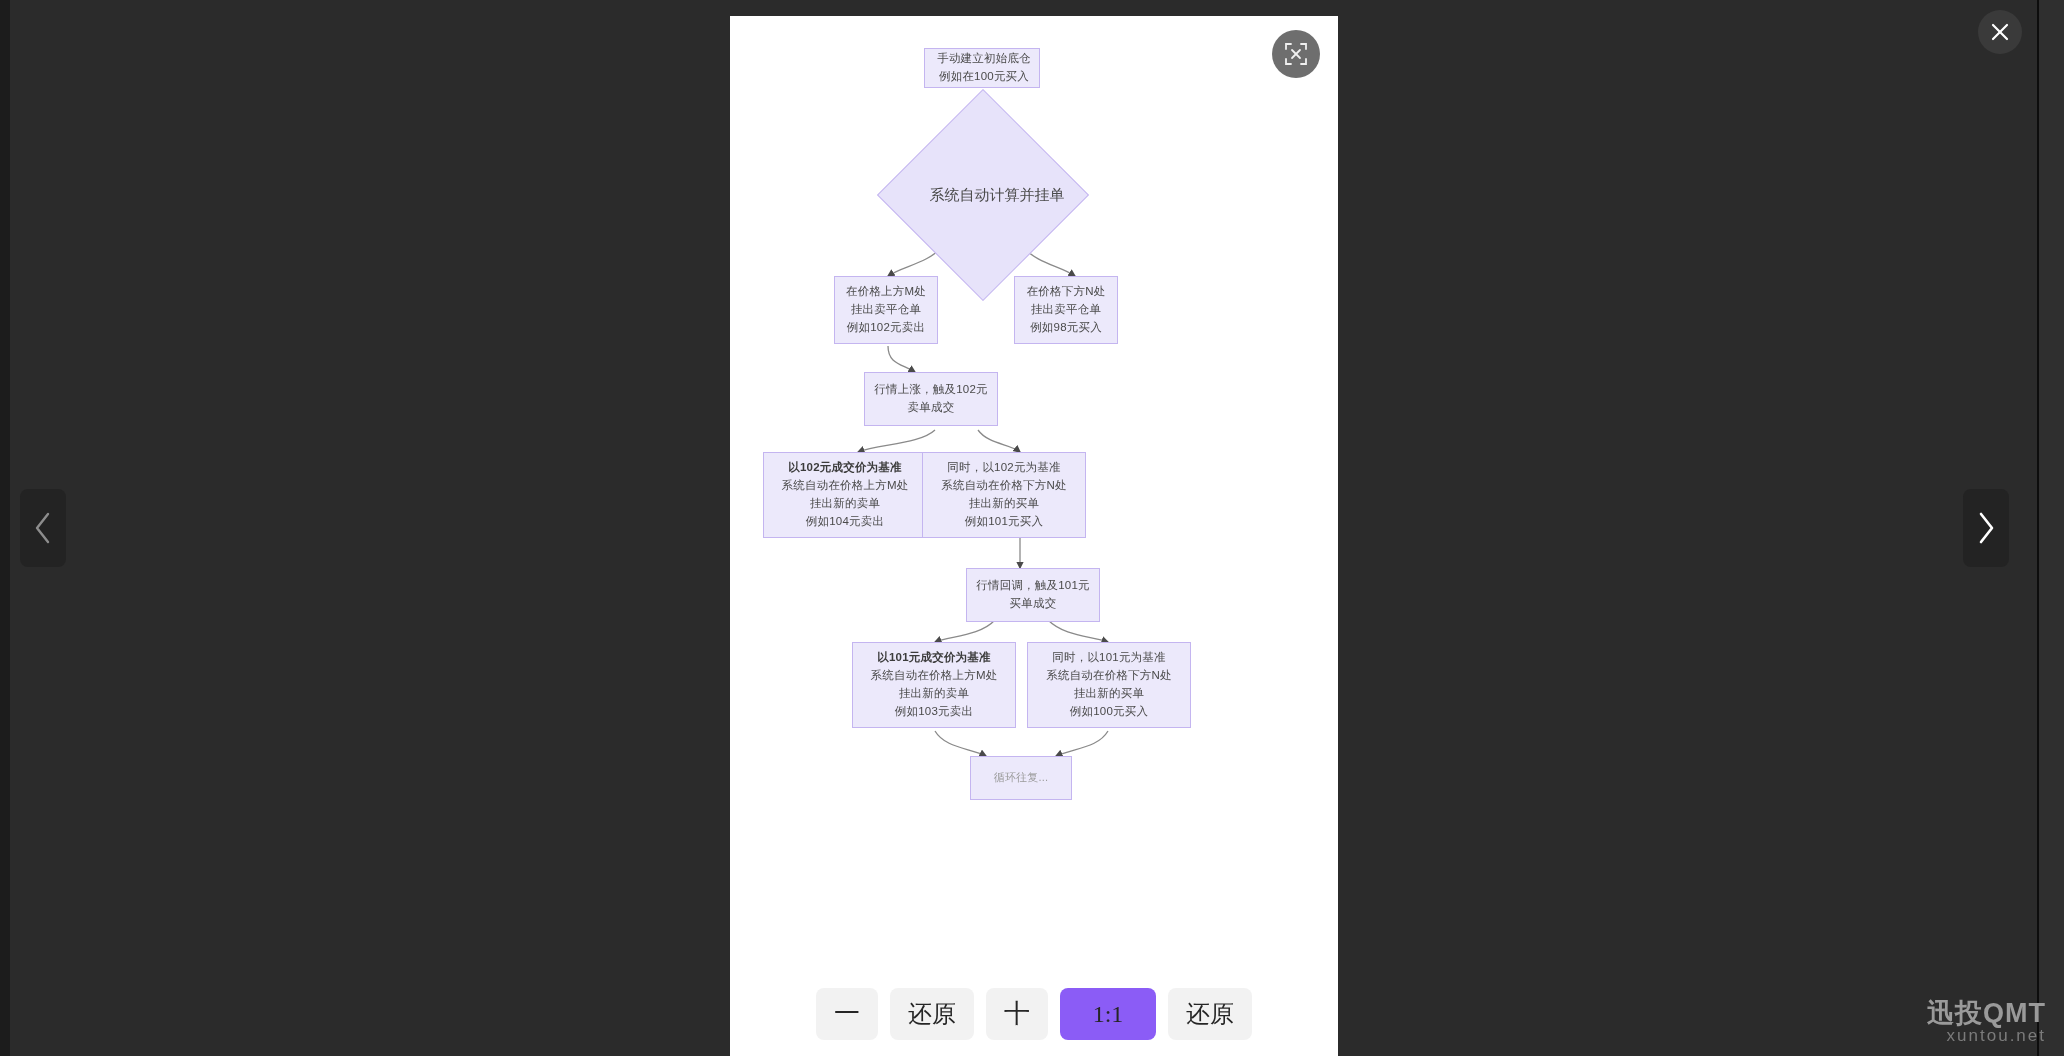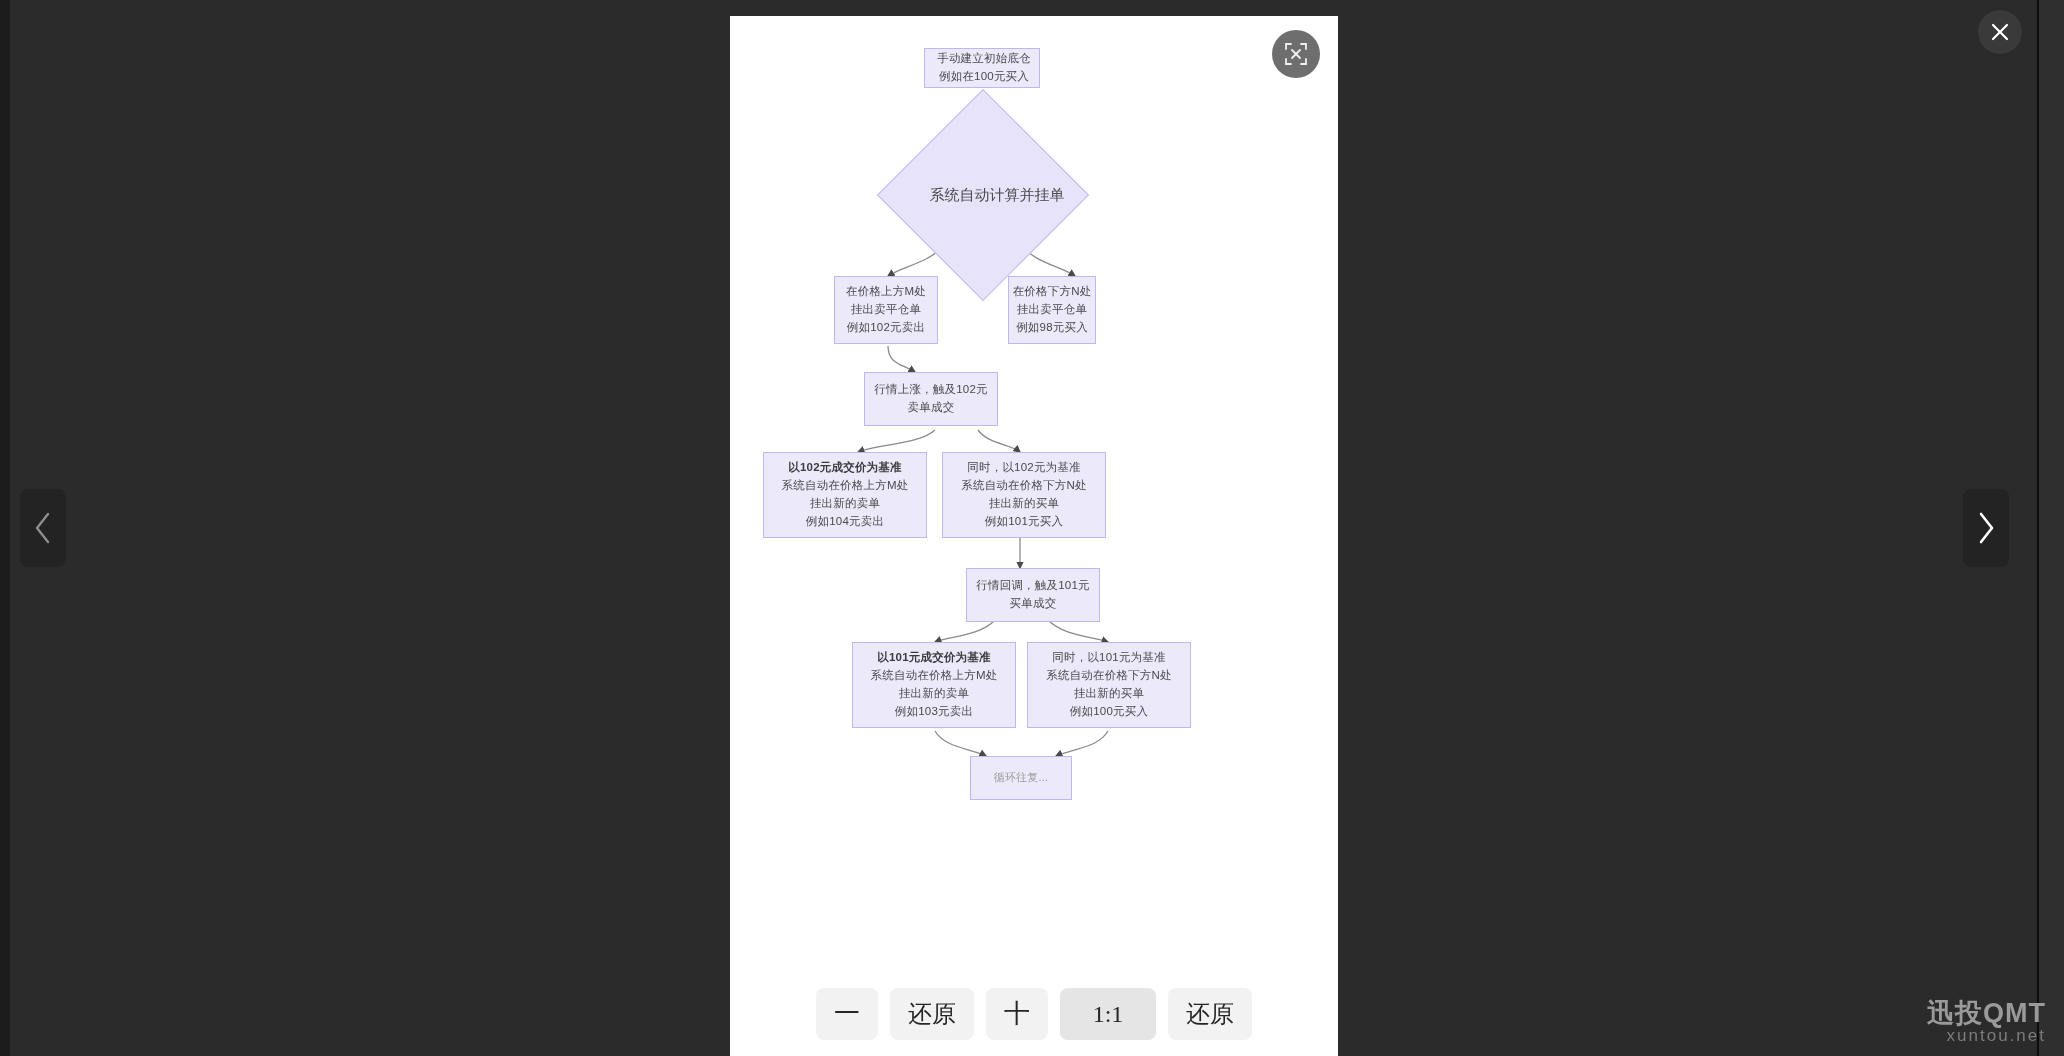--- a/index.html
+++ b/index.html
@@ -127,21 +127,21 @@
     font-size: 24px;
     font-family: "Liberation Serif", "DejaVu Serif", serif;
     height: 52px;
     min-width: 52px;
     padding: 0 18px;
     display: flex; align-items: center; justify-content: center;
     cursor: pointer;
     line-height: 1;
   }
   .tb-btn.sym { font-size: 26px; }
-  .tb-btn.ratio { min-width: 96px; background: #e5e5e5; }
+  .tb-btn.ratio { min-width: 96px; background: #8b5cf6; }
 
   
   .nav-arrow {
     position: absolute;
     top: 50%;
     transform: translateY(-50%);
     width: 46px;
     height: 78px;
     border-radius: 8px;
     background: #232323;
@@ -237,39 +237,39 @@
         <div class="diamond-shape"></div>
         <div class="diamond-label">系统自动计算并挂单</div>
       </div>
 
       <div class="node" style="left:104px; top:260px; width:104px; height:68px;">
         <span class="ln">在价格上方M处</span>
         <span class="ln">挂出卖平仓单</span>
         <span class="ln">例如102元卖出</span>
       </div>
 
-      <div class="node" style="left:278px; top:260px; width:88px; height:68px;">
+      <div class="node" style="left:284px; top:260px; width:104px; height:68px;">
         <span class="ln">在价格下方N处</span>
         <span class="ln">挂出卖平仓单</span>
         <span class="ln">例如98元买入</span>
       </div>
 
       <div class="node" style="left:134px; top:356px; width:134px; height:54px;">
         <span class="ln">行情上涨，触及102元</span>
         <span class="ln">卖单成交</span>
       </div>
 
       <div class="node" style="left:33px; top:436px; width:164px; height:86px;">
         <span class="ln bold">以102元成交价为基准</span>
         <span class="ln">系统自动在价格上方M处</span>
         <span class="ln">挂出新的卖单</span>
         <span class="ln">例如104元卖出</span>
       </div>
 
-      <div class="node" style="left:212px; top:436px; width:164px; height:86px;">
+      <div class="node" style="left:192px; top:436px; width:164px; height:86px;">
         <span class="ln">同时，以102元为基准</span>
         <span class="ln">系统自动在价格下方N处</span>
         <span class="ln">挂出新的买单</span>
         <span class="ln">例如101元买入</span>
       </div>
 
       <div class="node" style="left:222px; top:552px; width:134px; height:54px;margin-left:14px;">
         <span class="ln">行情回调，触及101元</span>
         <span class="ln">买单成交</span>
       </div>

